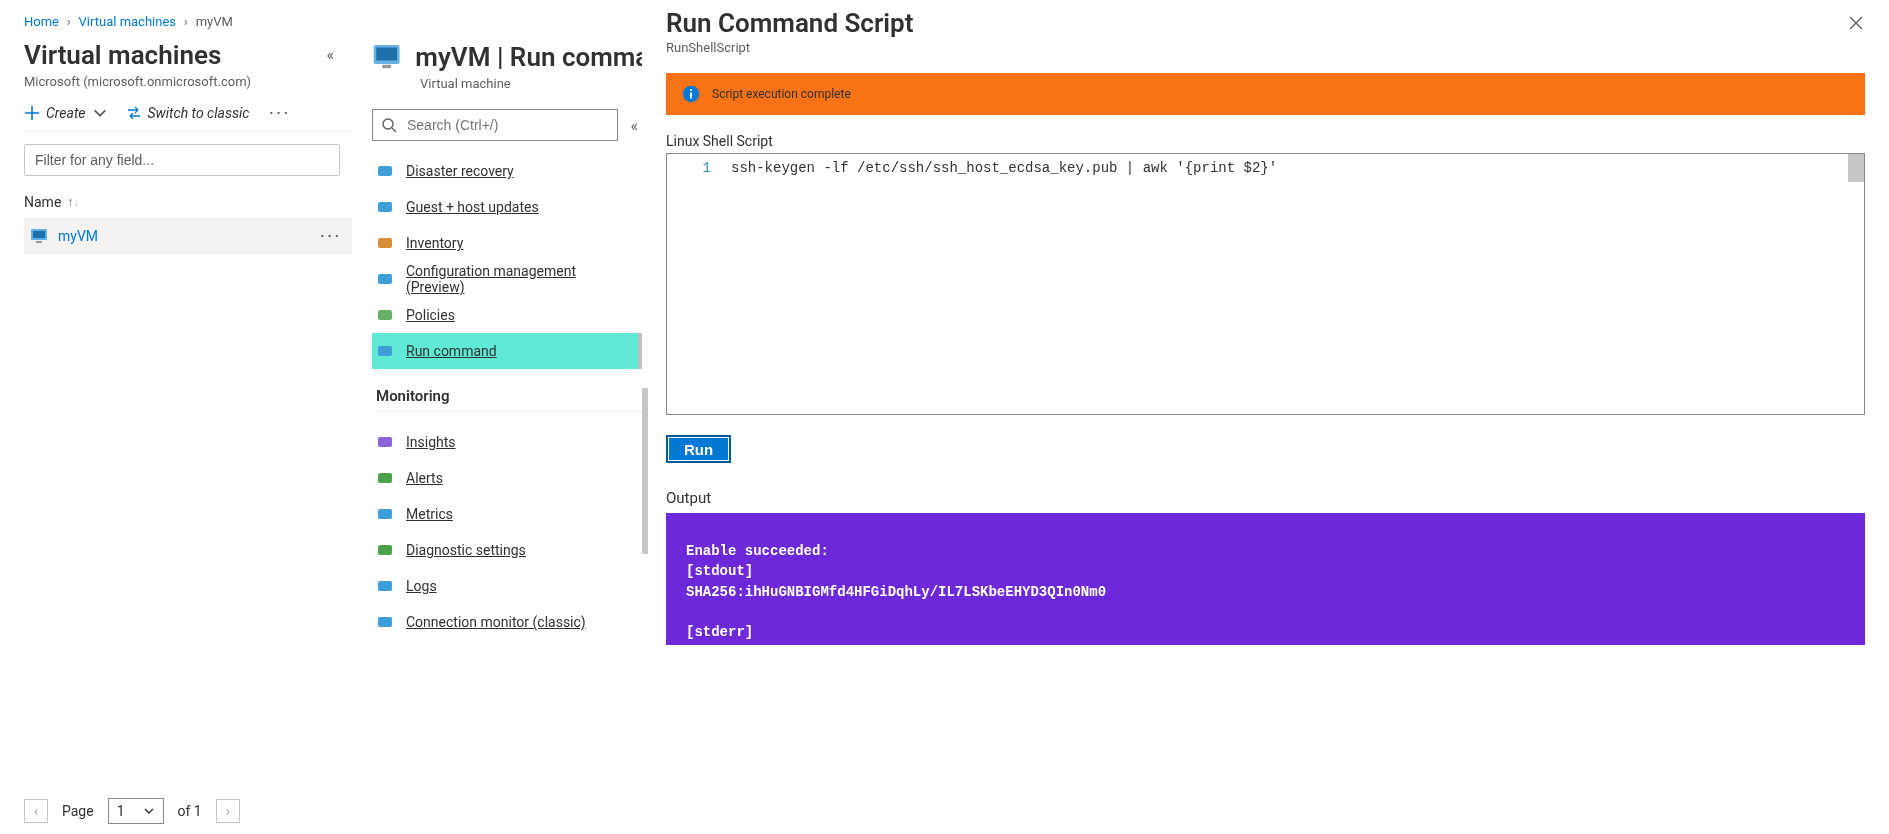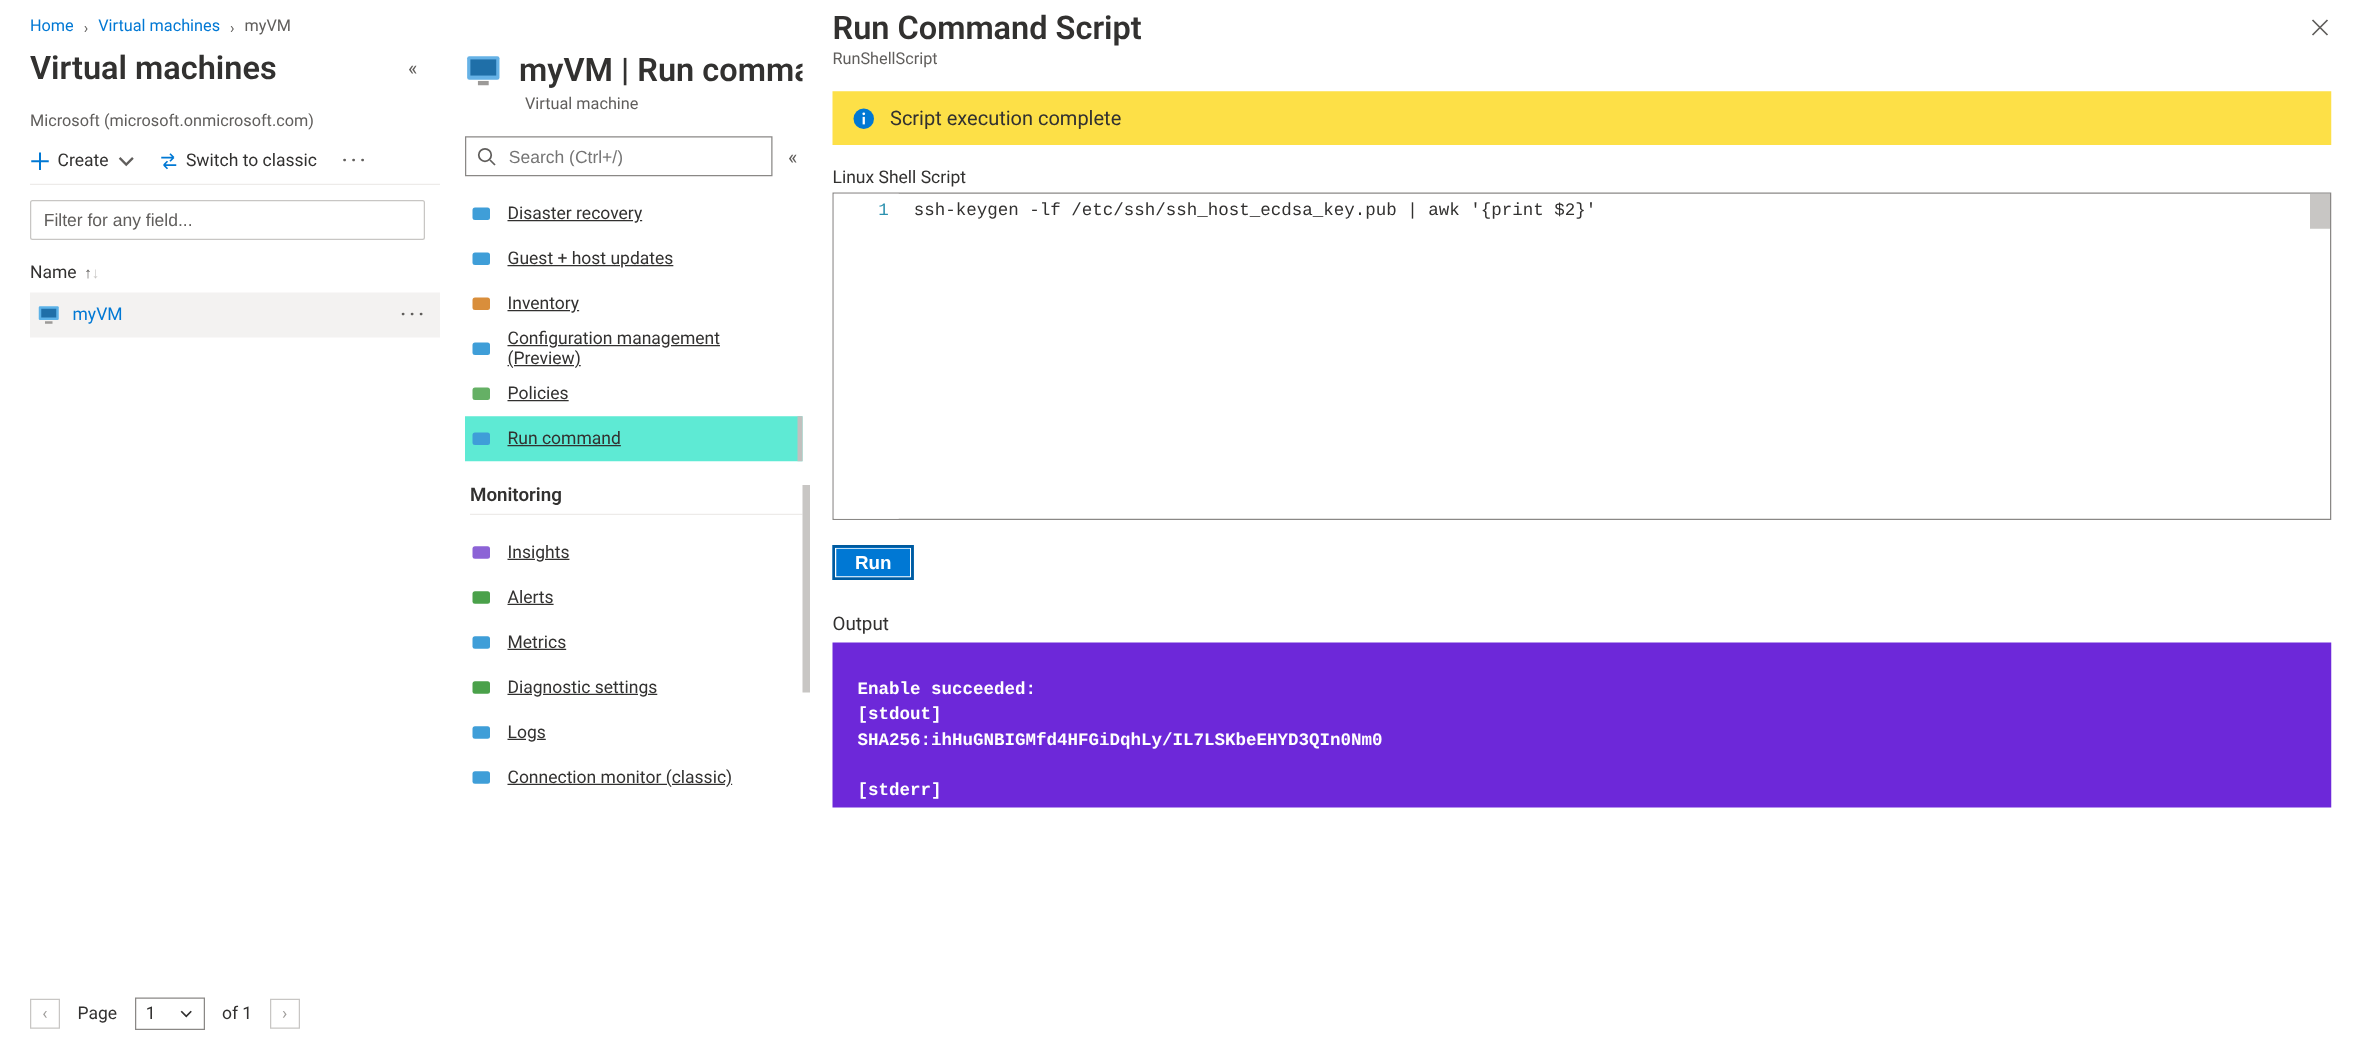--- a/index.html
+++ b/index.html
@@ -36,31 +36,31 @@
     padding: 14px 0 10px;
     font-size: 13px;
   }
   .breadcrumb a { color: #0078d4; text-decoration: none; }
   .breadcrumb .sep { color: #605e5c; font-size: 12px; }
   .breadcrumb .curr { color: #605e5c; }
 
   .page-title-row { display: flex; align-items: center; justify-content: space-between; padding-right: 12px; }
   .page-title { font-size: 26px; font-weight: 600; margin: 0; }
   .collapse-chevron { color: #605e5c; font-size: 16px; cursor: pointer; padding: 6px; }
-  .tenant { color: #605e5c; font-size: 13px; margin-top: 20px; }
+  .tenant { color: #605e5c; font-size: 13px; margin-top: 4px; }
 
   .toolbar {
     display: flex;
     align-items: center;
     gap: 18px;
     margin-top: 16px;
     padding-bottom: 10px;
     border-bottom: 1px solid #edebe9;
   }
-  .tb-btn { display: flex; align-items: center; gap: 6px; color: #323130; cursor: pointer; font-size: 14px; }
+  .tb-btn { display: flex; align-items: center; gap: 6px; color: #323130; cursor: pointer; font-size: 14px; font-style: italic; }
   .tb-btn svg { width: 16px; height: 16px; }
   .tb-more { color: #605e5c; letter-spacing: 3px; font-weight: bold; cursor: pointer; padding: 0 2px; }
 
   .filter-input {
     margin-top: 12px;
     width: calc(100% - 12px);
     border: 1px solid #c8c6c4;
     border-radius: 2px;
     height: 32px;
     padding: 0 10px;
@@ -191,26 +191,26 @@
     display: flex;
     flex-direction: column;
   }
   .panel-title-row { display: flex; align-items: flex-start; justify-content: space-between; }
   .panel-title { font-size: 26px; font-weight: 600; margin: 0; }
   .panel-sub { color: #605e5c; font-size: 13px; margin-top: 2px; }
   .close-x { font-size: 22px; color: #605e5c; cursor: pointer; padding: 4px 0; }
 
   .info-bar {
     margin-top: 18px;
-    background: #fde047;
+    background: #f97316;
     display: flex;
     align-items: center;
     gap: 12px;
     padding: 12px 16px;
-    font-size: 16px;
+    font-size: 12px;
   }
   .info-bar .info-icon { color: #0078d4; }
 
   .script-label { margin-top: 18px; font-size: 14px; color: #323130; }
   .editor {
     margin-top: 4px;
     border: 1px solid #8a8886;
     height: 262px;
     display: flex;
     font-family: "Consolas", "Courier New", monospace;

